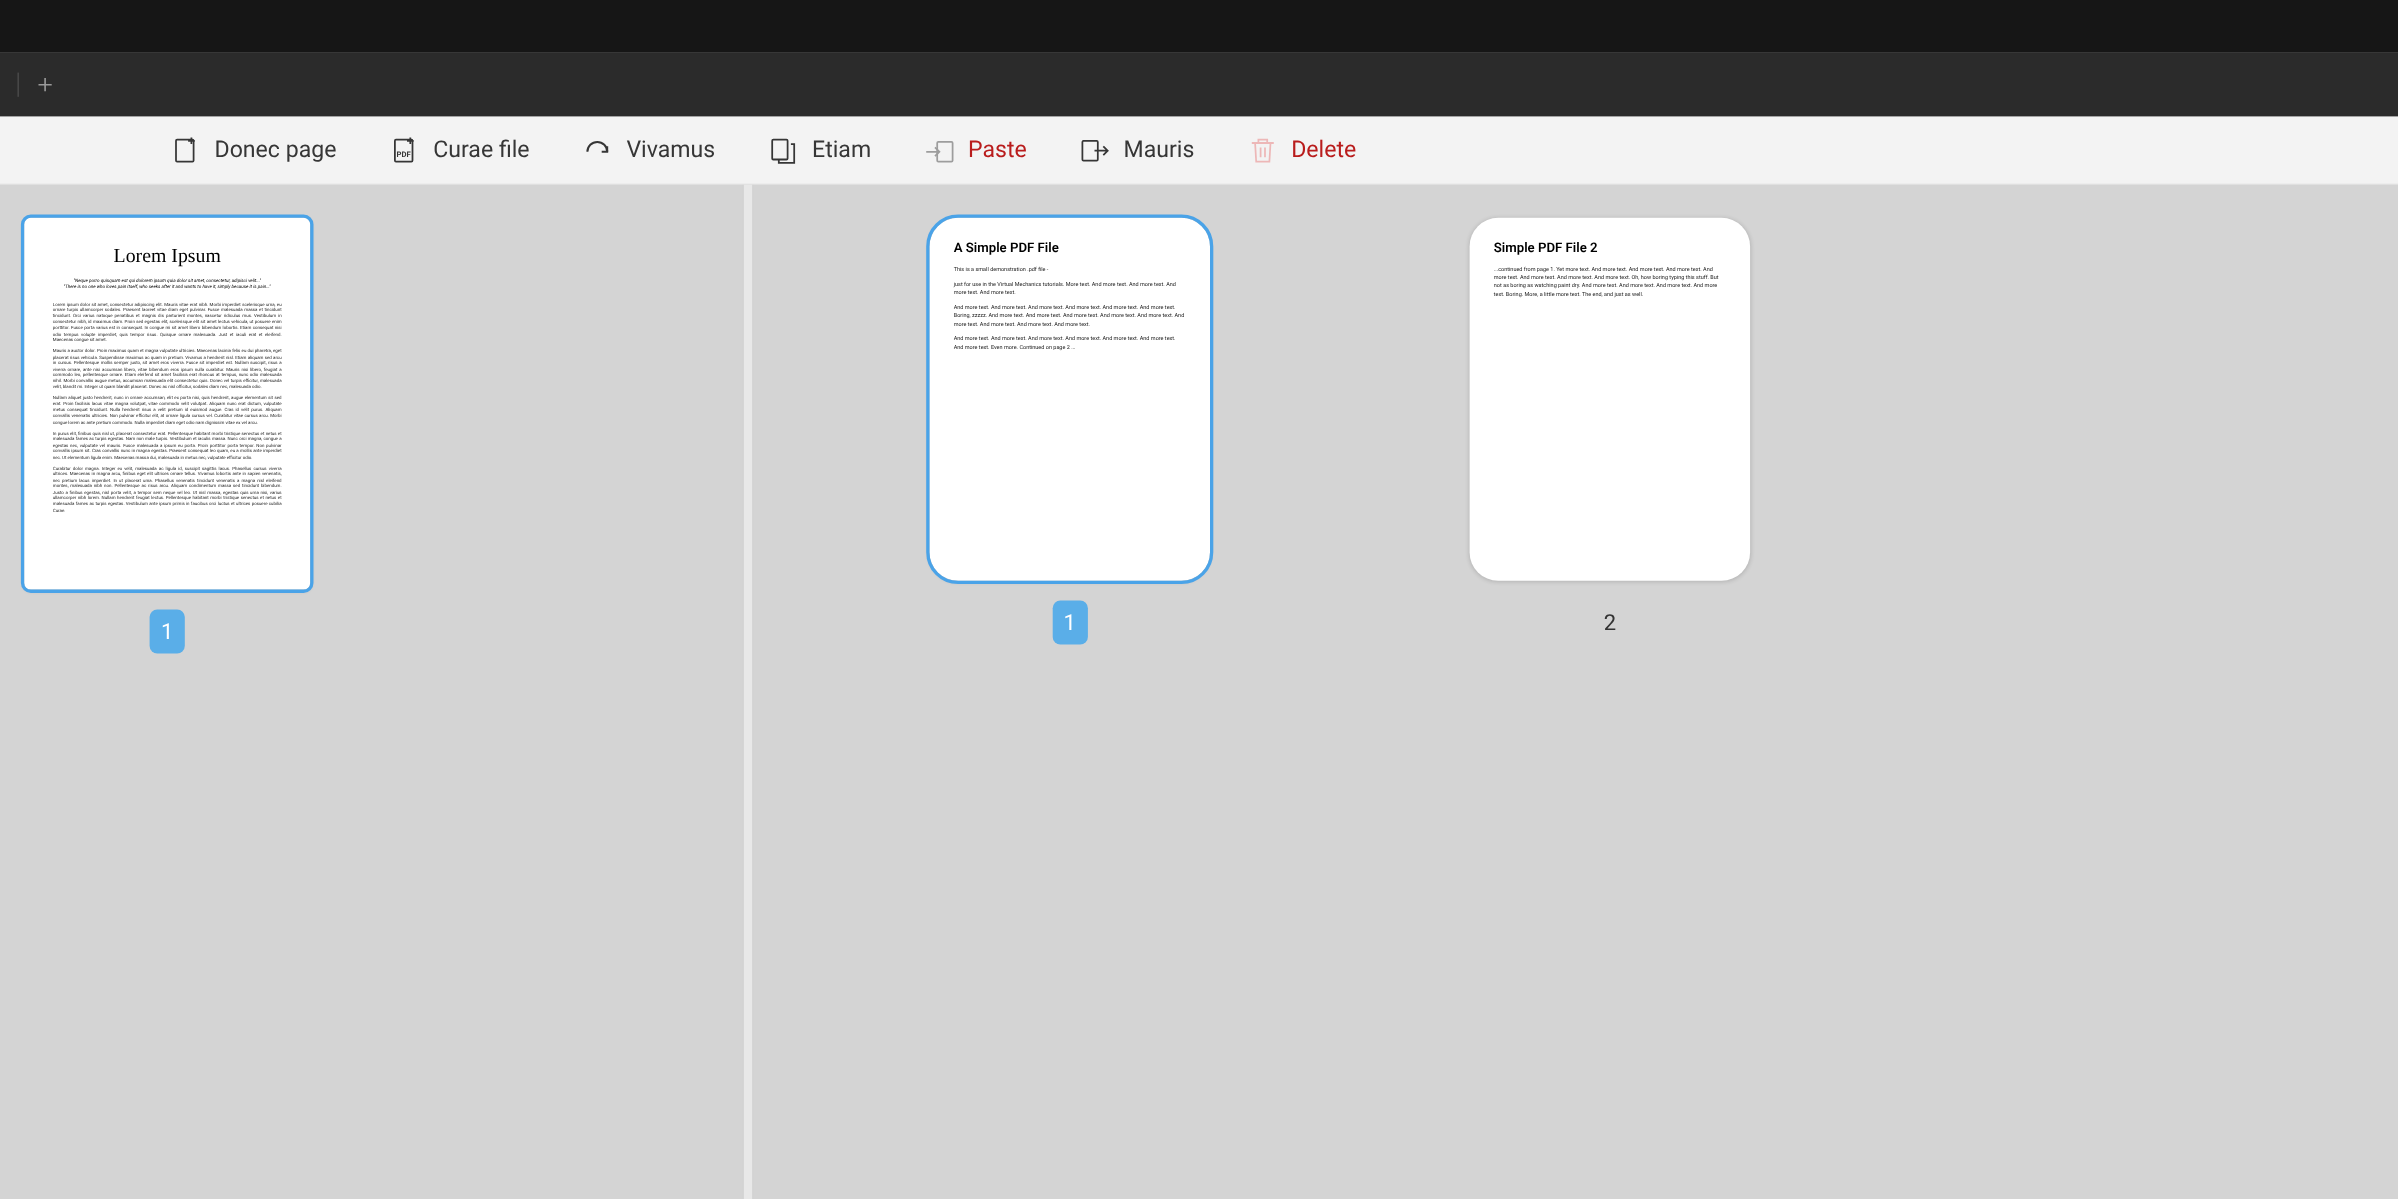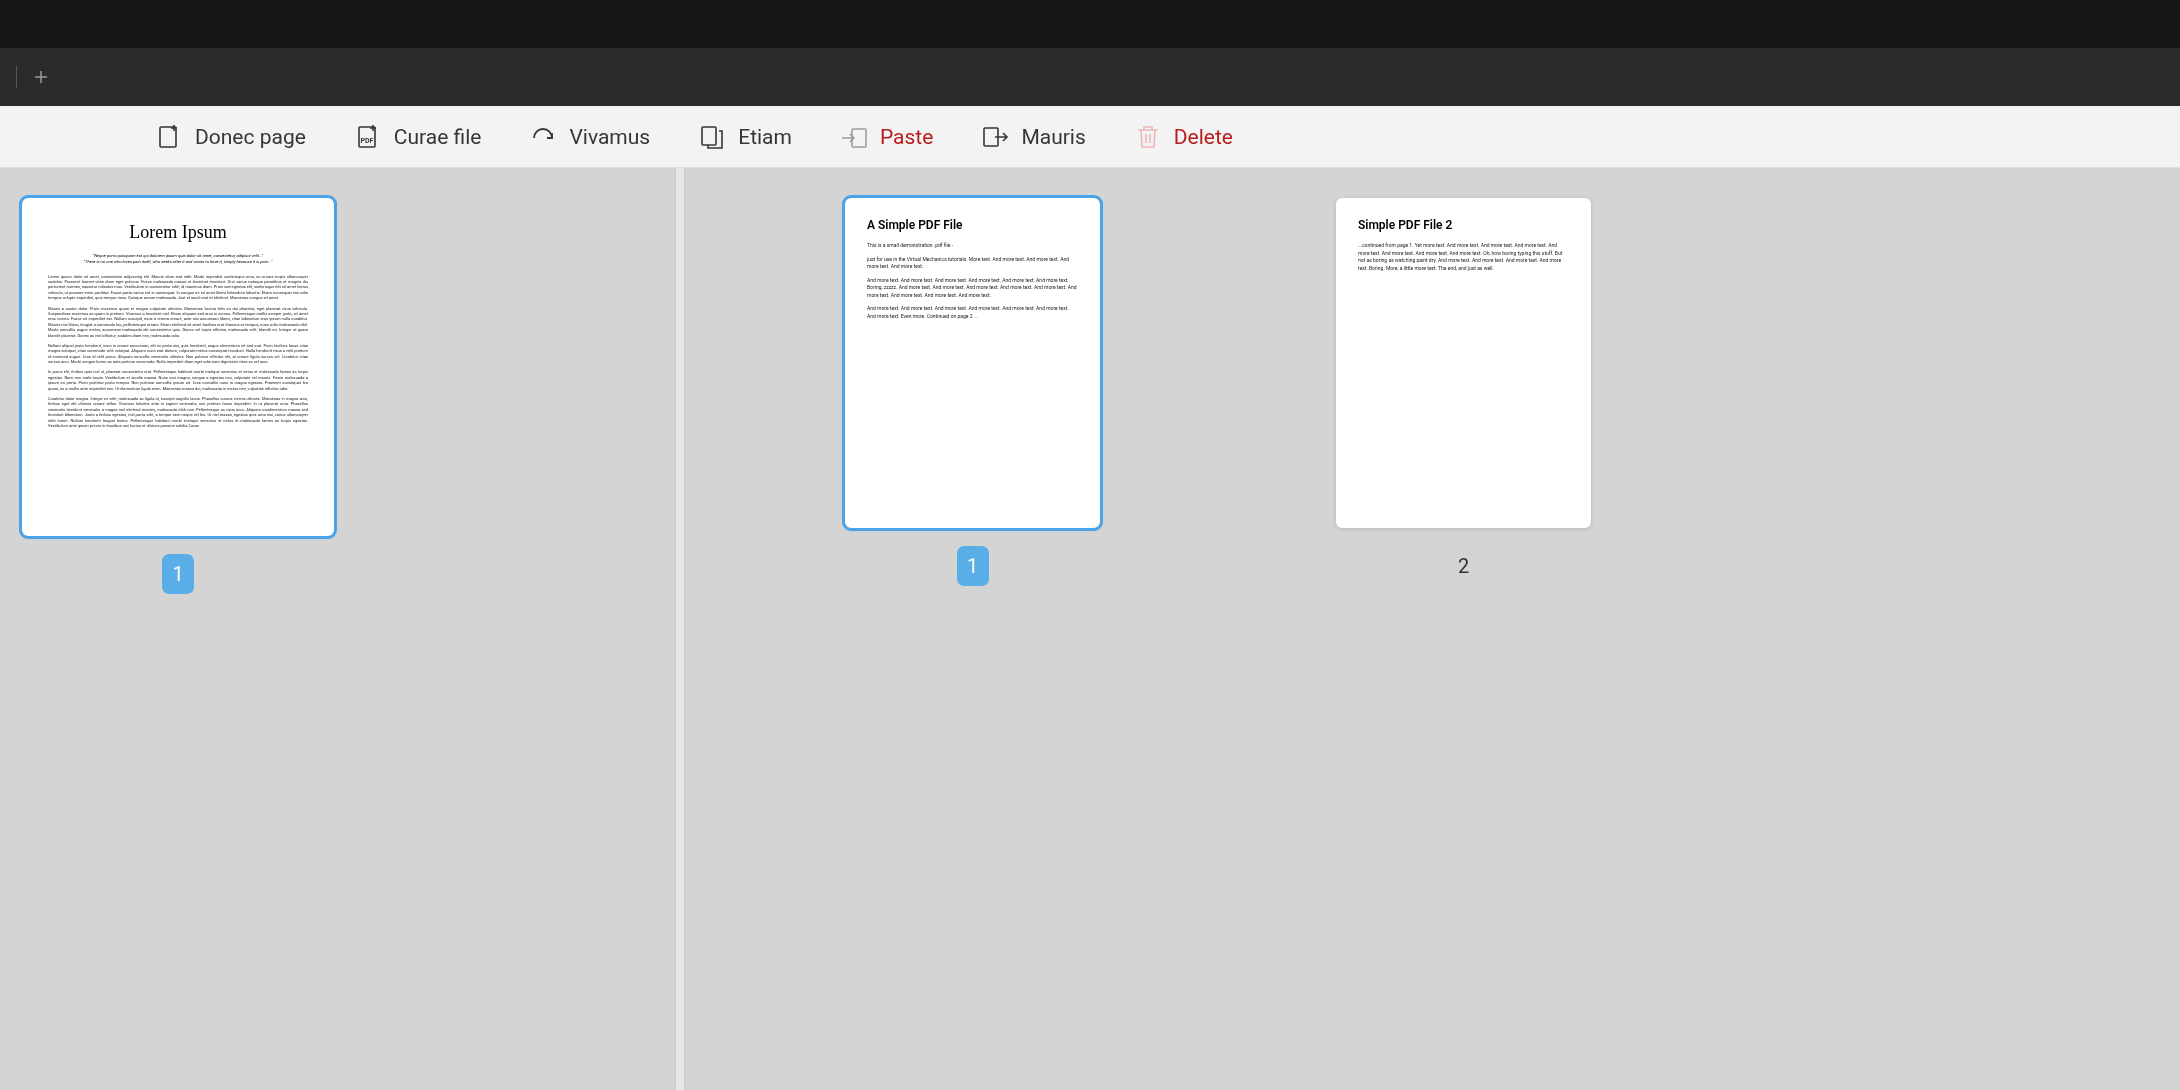--- a/index.html
+++ b/index.html
@@ -122,36 +122,37 @@
     position: relative;
   }
 
   .thumb-wrap {
     display: flex;
     flex-direction: column;
     align-items: center;
     gap: 18px;
   }
   .thumb {
-    width: 312px;
+    width: 260px;
     height: 338px;
     background: #fff;
     border-radius: 6px;
     box-shadow: 0 1px 4px rgba(0,0,0,0.15);
     padding: 24px 26px;
     overflow: hidden;
   }
   .thumb.selected {
     outline: 3px solid #4aa3e8;
     outline-offset: 0;
   }
   .thumb-r {
     width: 255px;
     height: 330px;
     padding: 20px 22px;
+    border-radius: 26px;
   }
   .page-badge {
     width: 32px;
     height: 40px;
     border-radius: 7px;
     display: flex;
     align-items: center;
     justify-content: center;
     font-size: 20px;
   }

